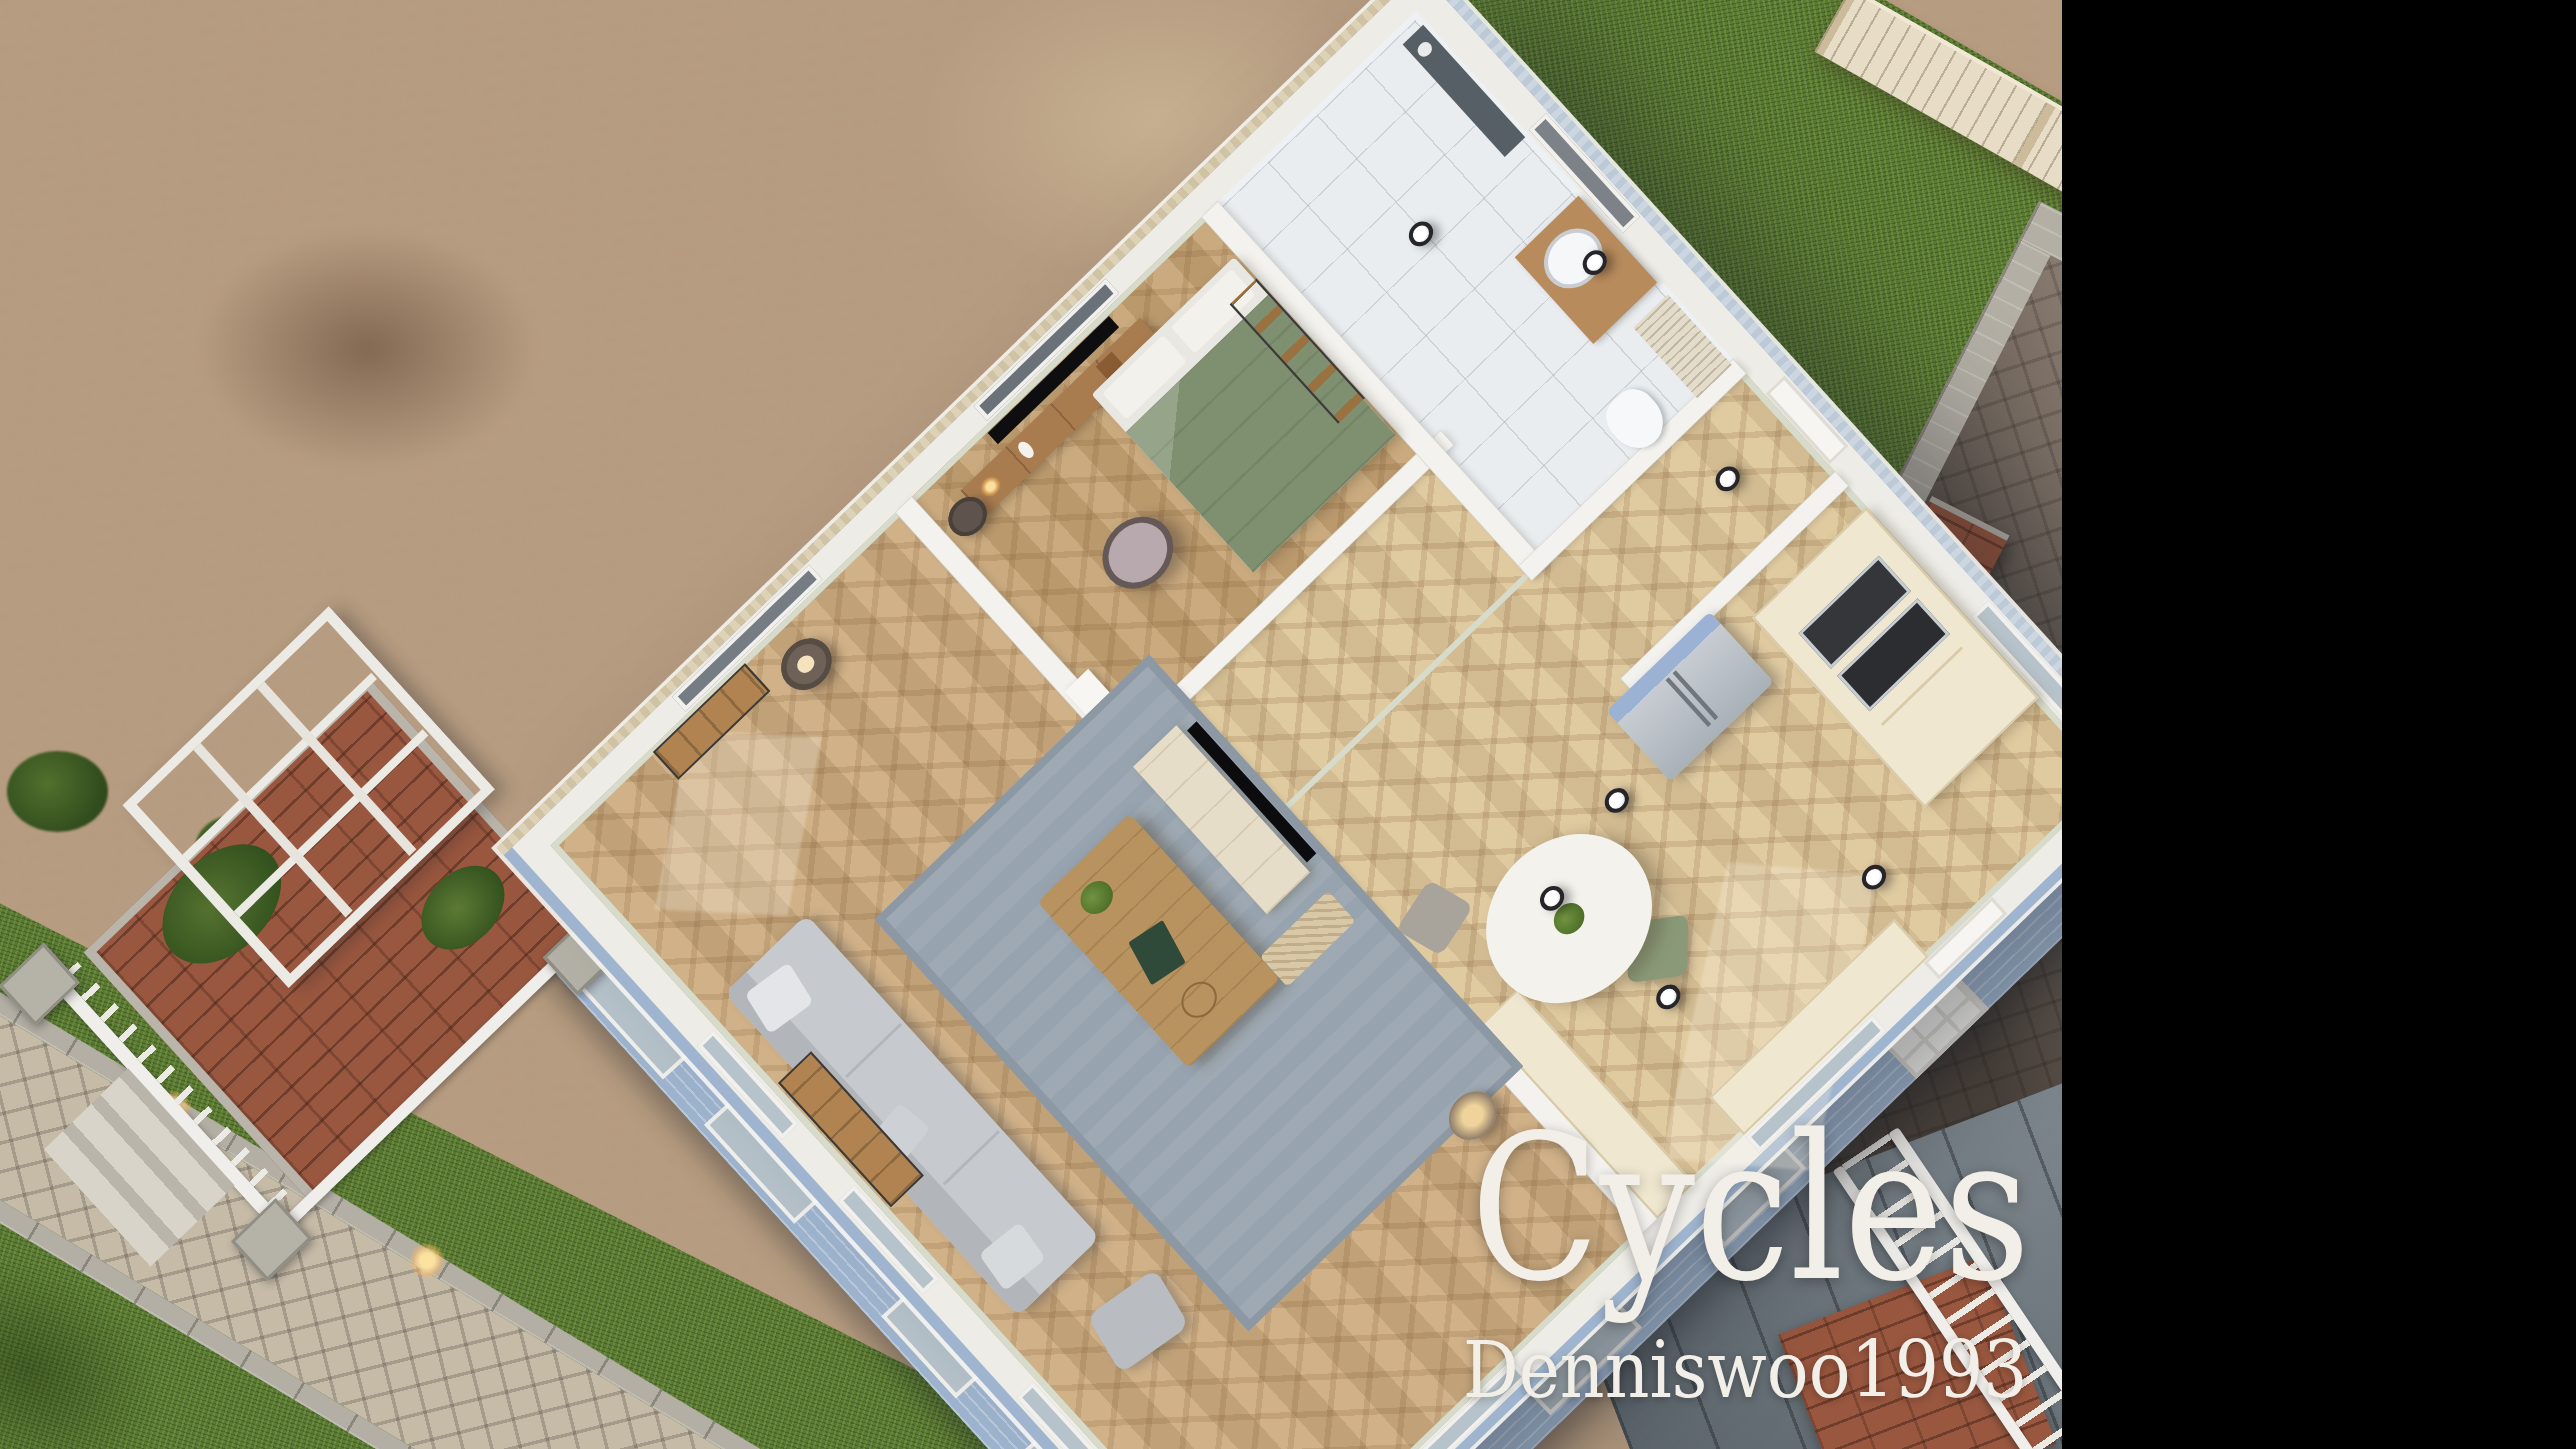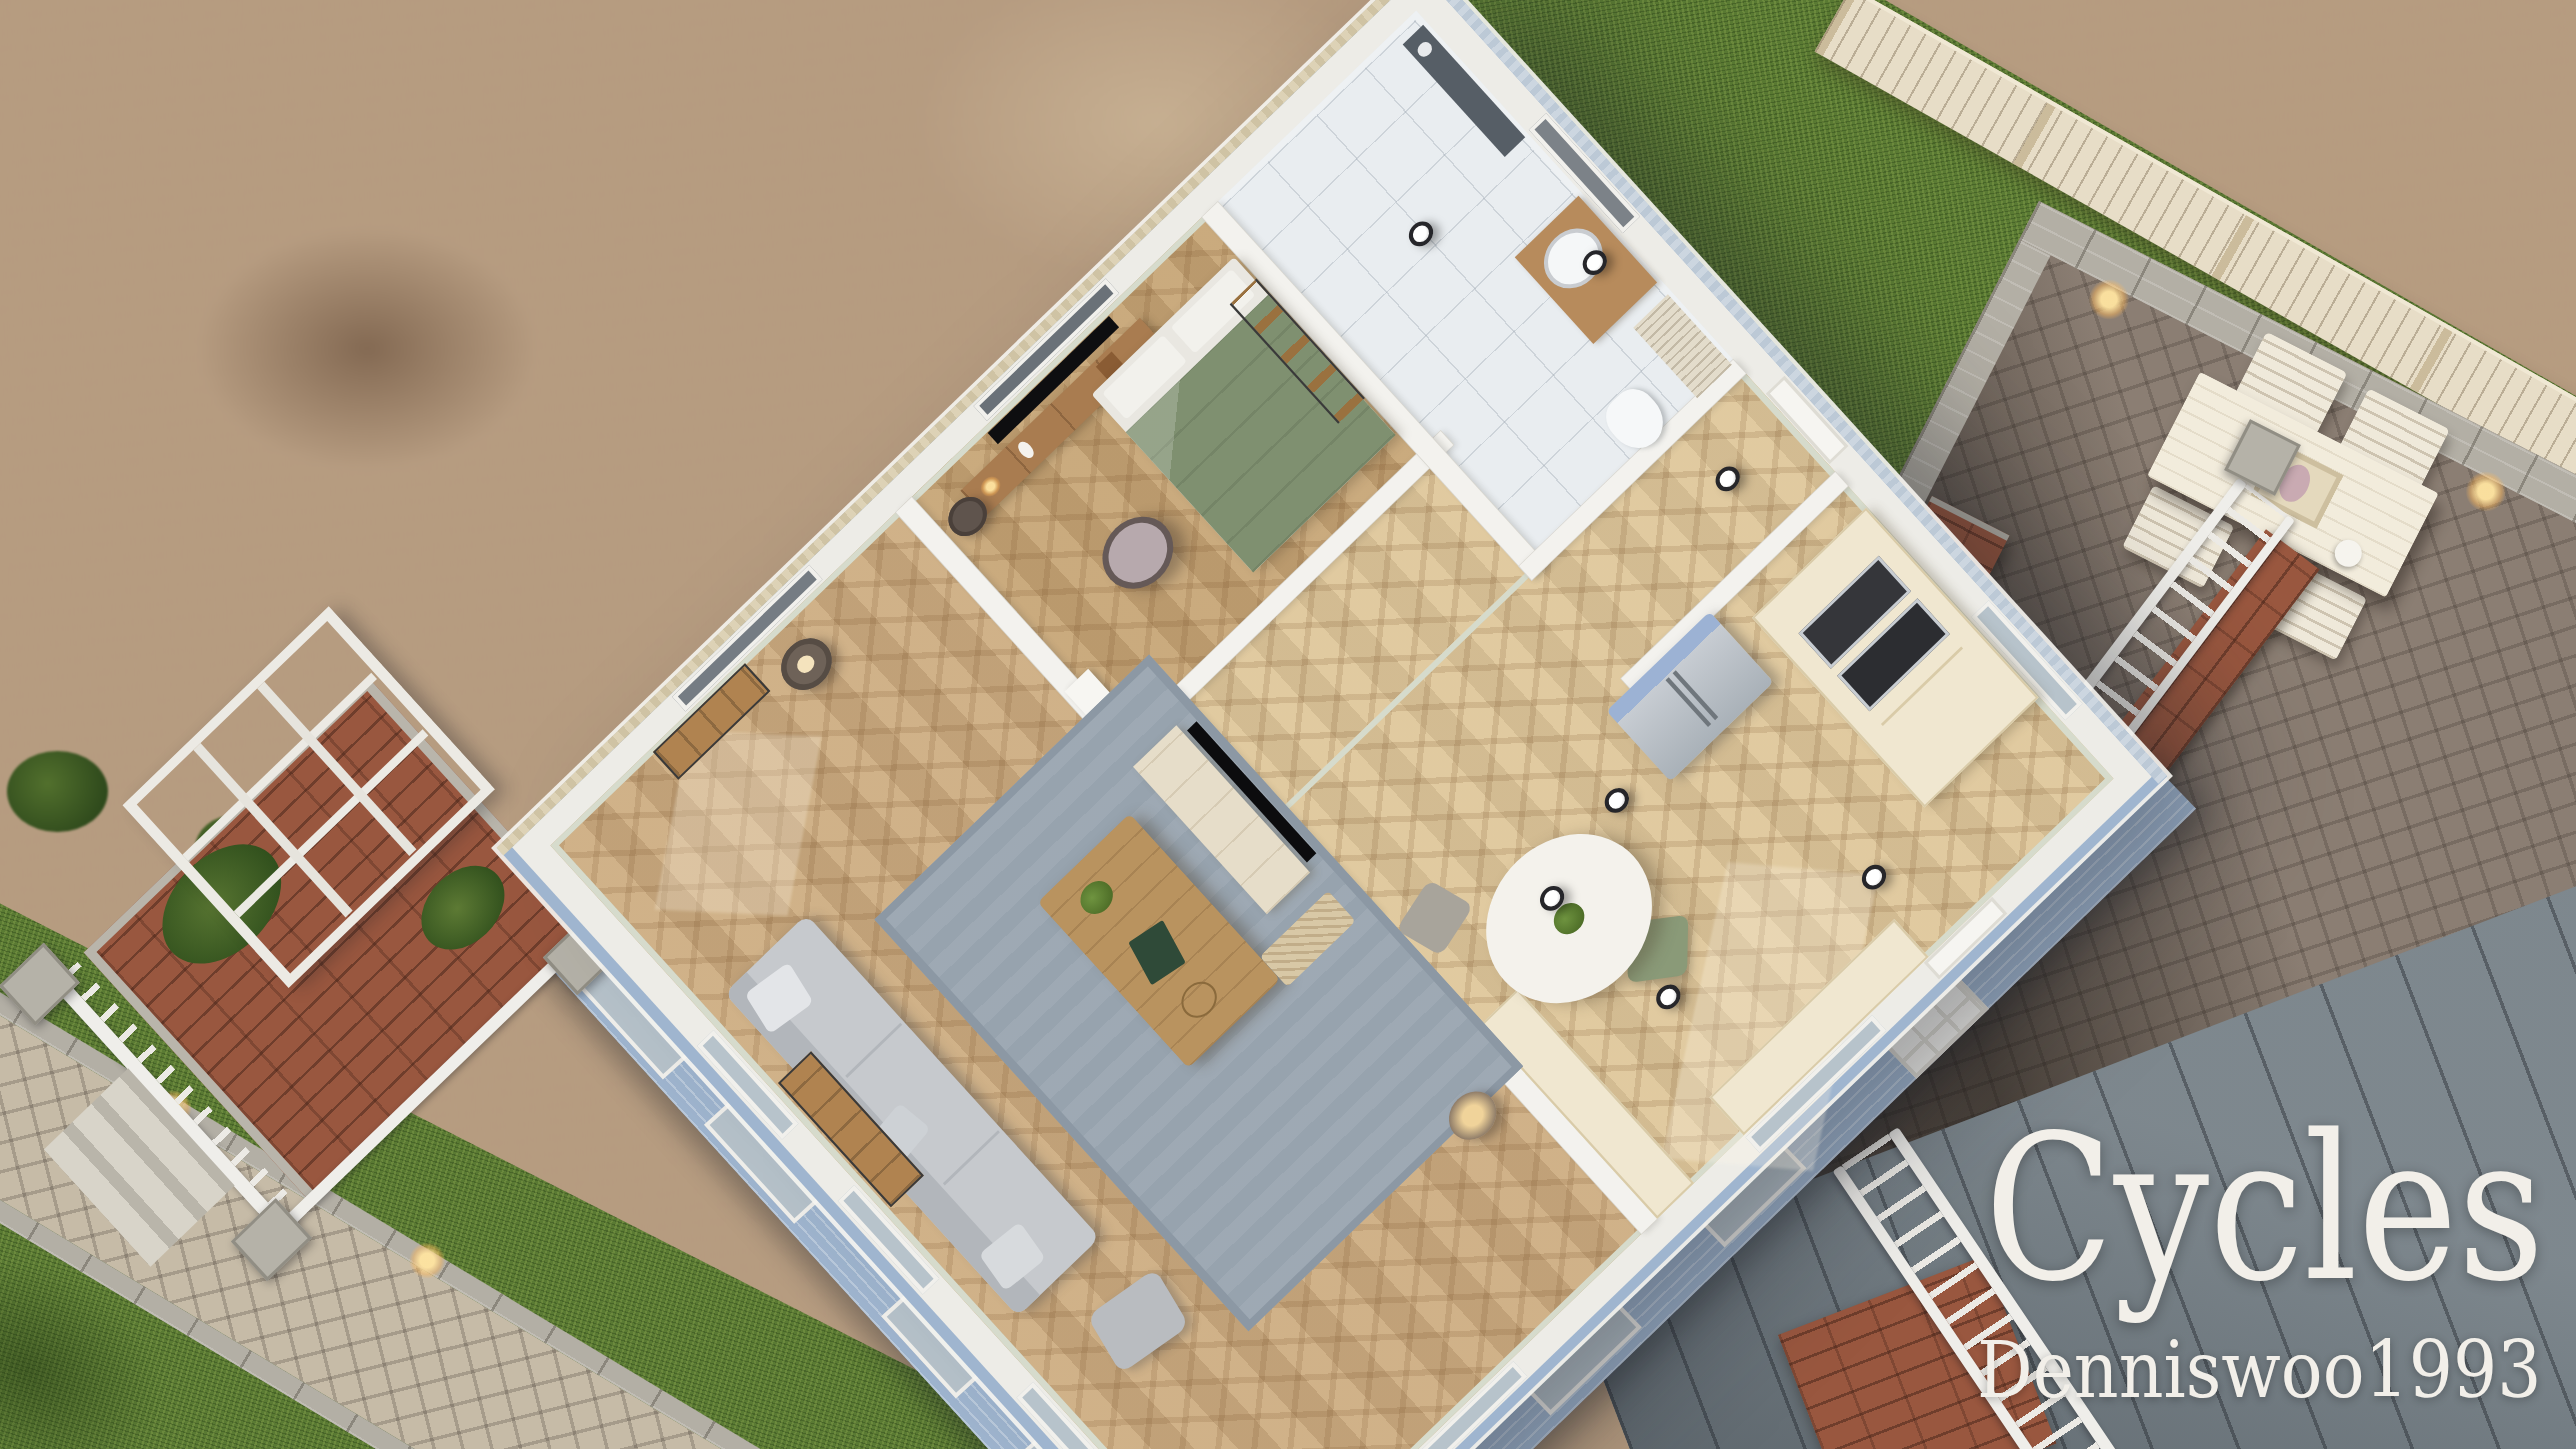--- a/index.html
+++ b/index.html
@@ -1,17 +1,17 @@
 <!DOCTYPE html>
 <html style="--dry-grass: #b59a7f; --grass: #5a7a33; --fence: #e7ddc7; --siding: #9fb5cf; --siding-light: #c3cfdb; --trim: #f0efec; --wall-top: #edece7; --interior-face: #d6dbcc; --wood: #c9a97f; --wood-light: #dcc59a; --tile: #e9edf0; --rug: #97a3ae; --sofa: #c6c9cd; --bed-green: #7f9070; --patio: #8b7e73; --deck: #6f7a81; --brick: #99573f; --stone: #b3afa5; --cream: #f0e7d0; --steel: #b9c0c7; --text-white: #f2efe9;font-size:10.7px"><head>
 <meta charset="utf-8">
 <style>
   * { box-sizing: border-box; margin: 0; padding: 0; }
   html, body { width: 2576px; height: 1449px; overflow: hidden; background: #000; }
-  #stage { position: relative; width: 2576px; height: 1449px; overflow: hidden;
+  #stage { position: relative; width: 2062px; height: 1449px; overflow: hidden;
            font-family: "Liberation Sans", sans-serif; }
   .abs { position: absolute; }
 
   
   .dry {
     background:
       radial-gradient(282px 201px at 15% 25%, rgba(90,64,45,.55), transparent 60%),
       radial-gradient(335px 241px at 32% 62%, rgba(96,70,48,.50), transparent 60%),
       radial-gradient(268px 201px at 6% 78%, rgba(70,50,35,.38), transparent 60%),
       radial-gradient(402px 268px at 45% 10%, rgba(214,194,162,.50), transparent 60%),

